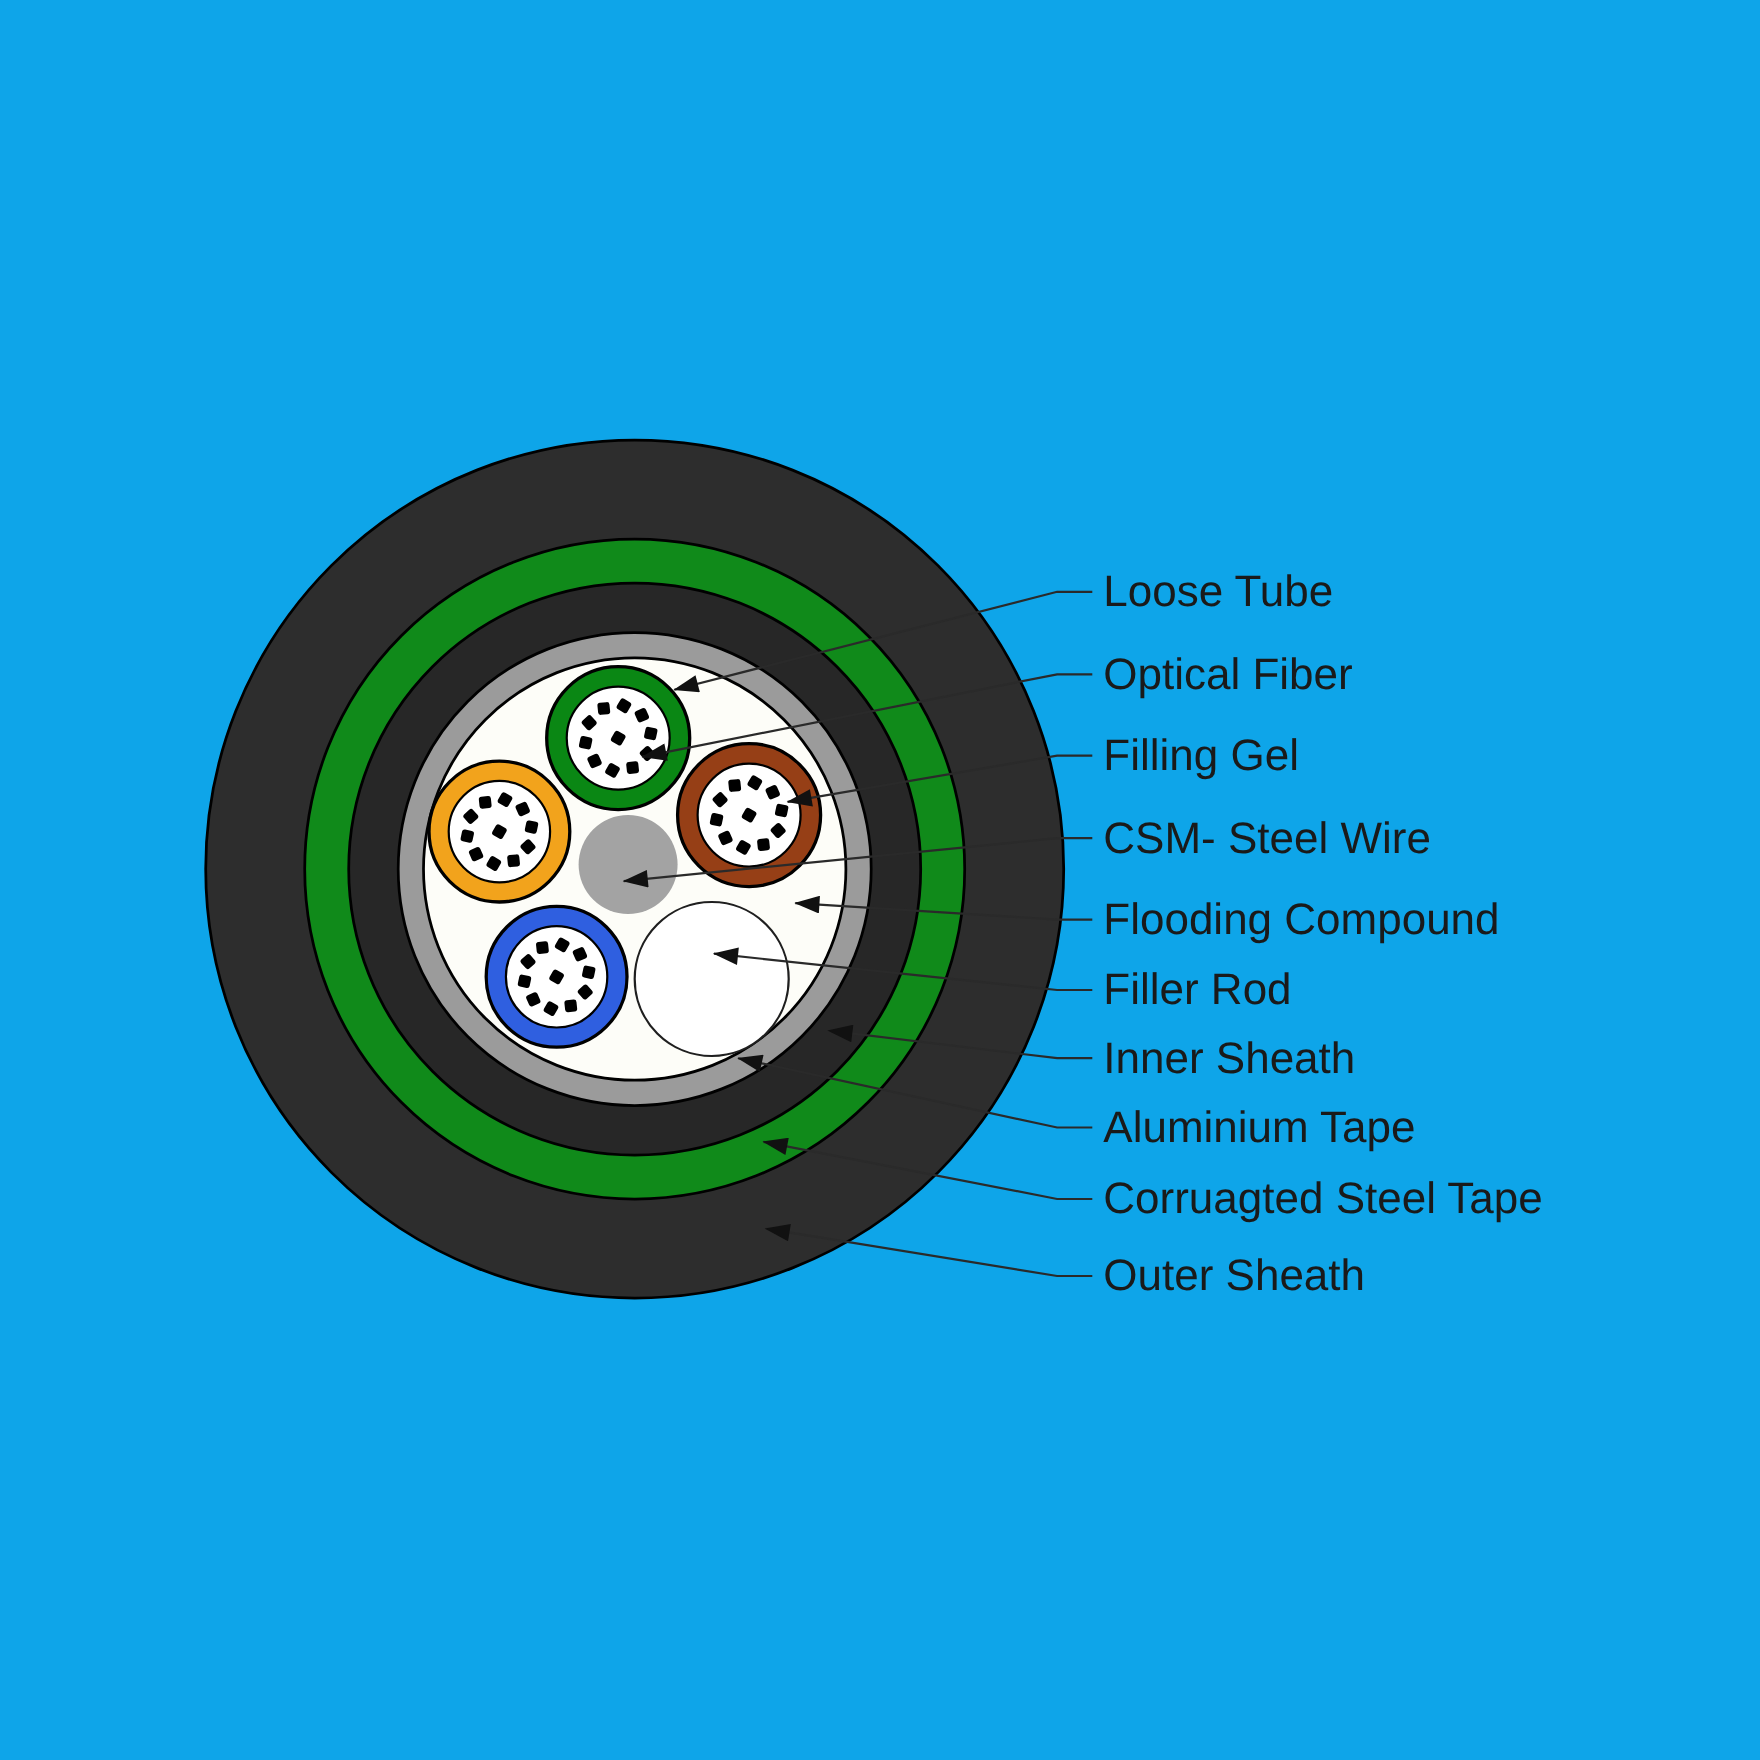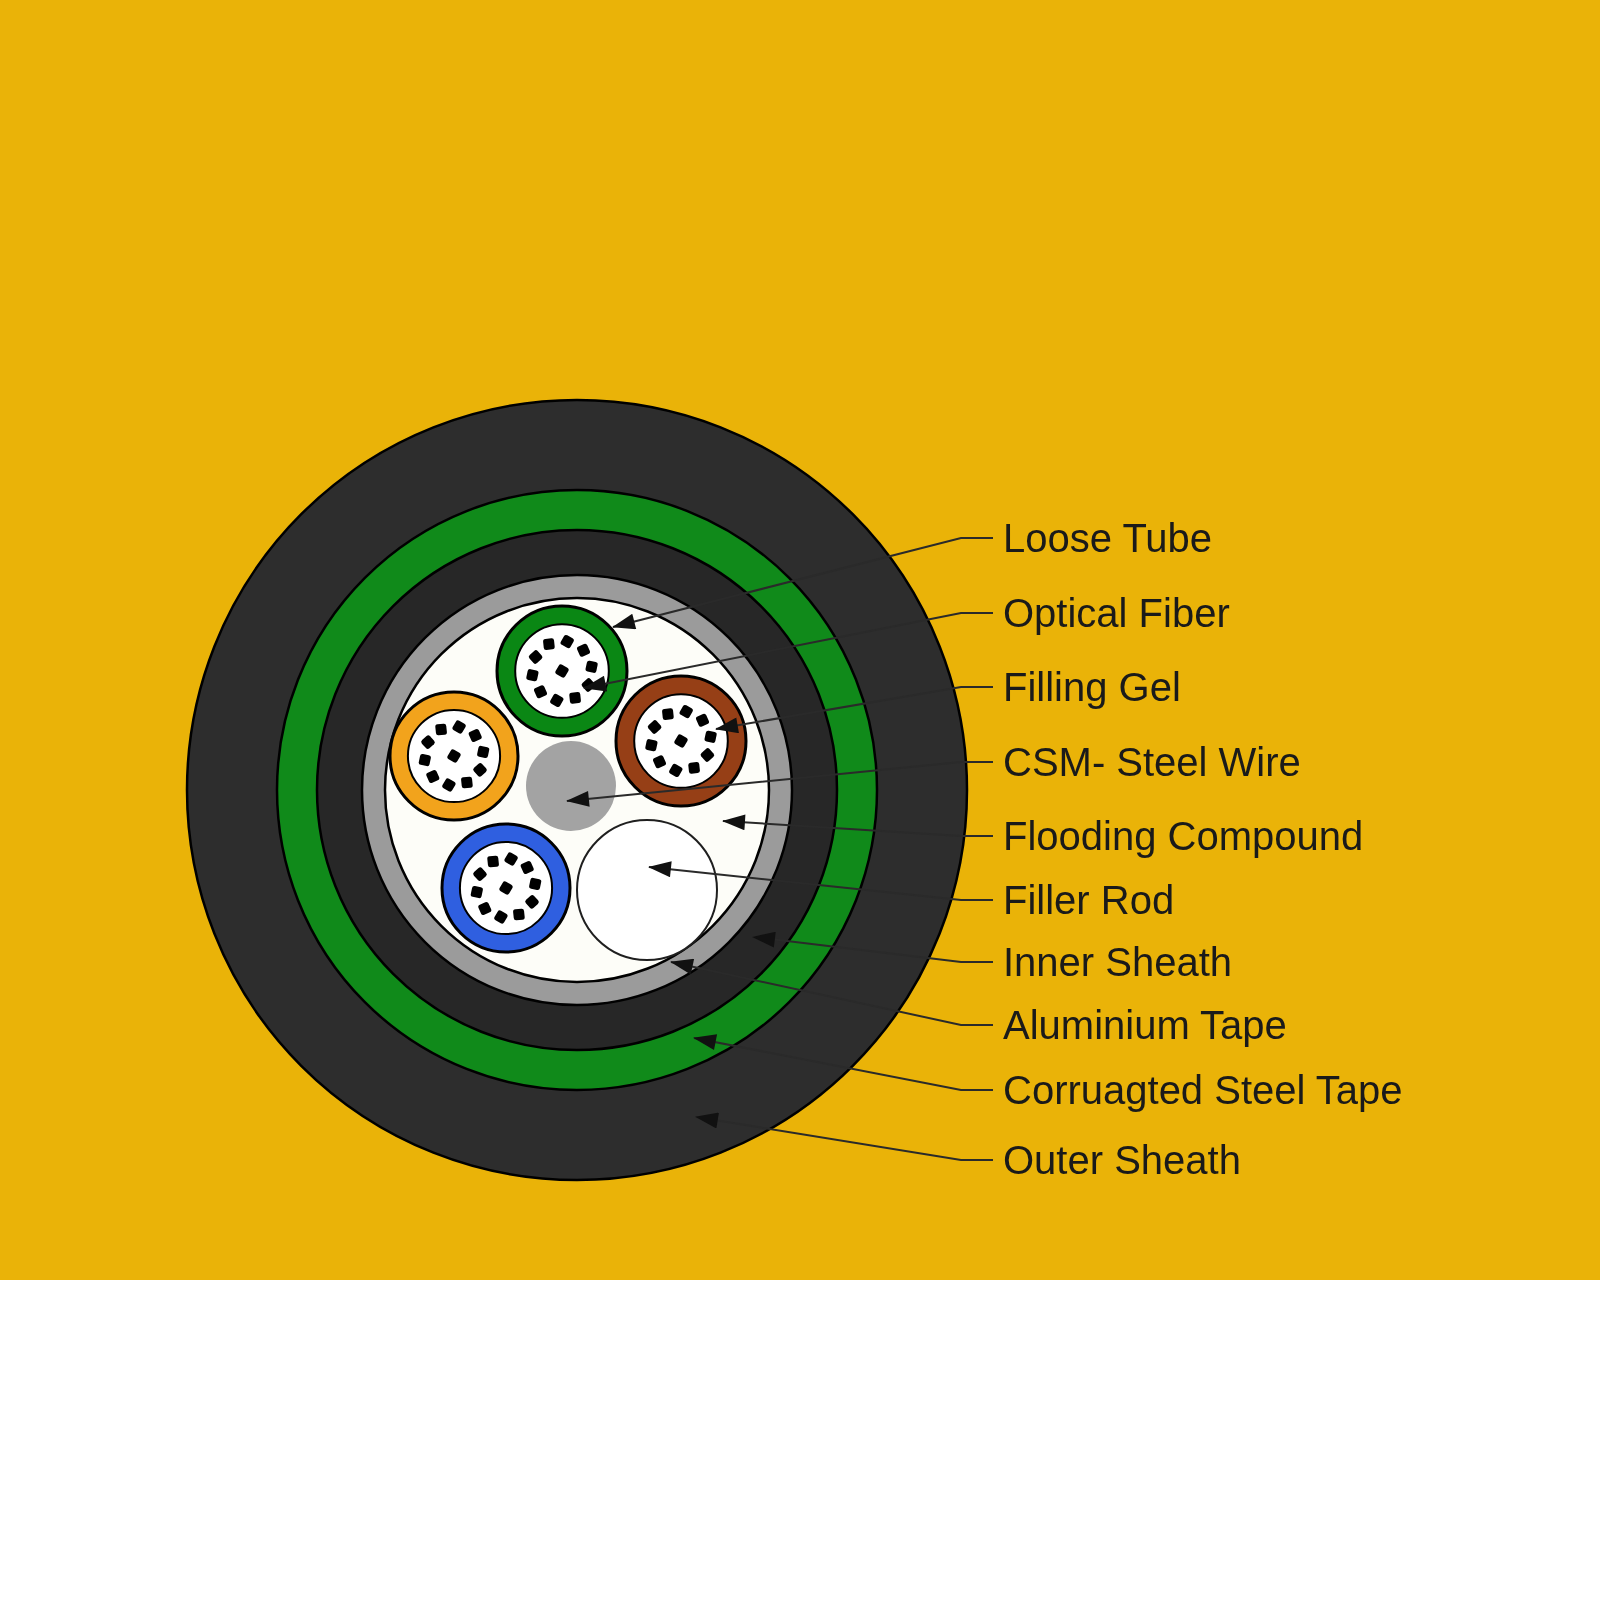--- a/index.html
+++ b/index.html
@@ -7,22 +7,22 @@
     padding: 0;
     background: #ffffff;
     width: 1600px;
     height: 1600px;
     overflow: hidden;
     font-family: "Liberation Sans", sans-serif;
   }
   .stage {
     position: relative;
     width: 1600px;
-    height: 1280px;
-    background: #eab308;
+    height: 1600px;
+    background: #0ea5e9;
   }
   svg { display: block; }
   text.diagram-label {
     font-family: "Liberation Sans", sans-serif;
     font-size: 40px;
     fill: #1a1a1a;
   }
   path.leader {
     stroke: #2a2a2a;
     stroke-width: 2;

